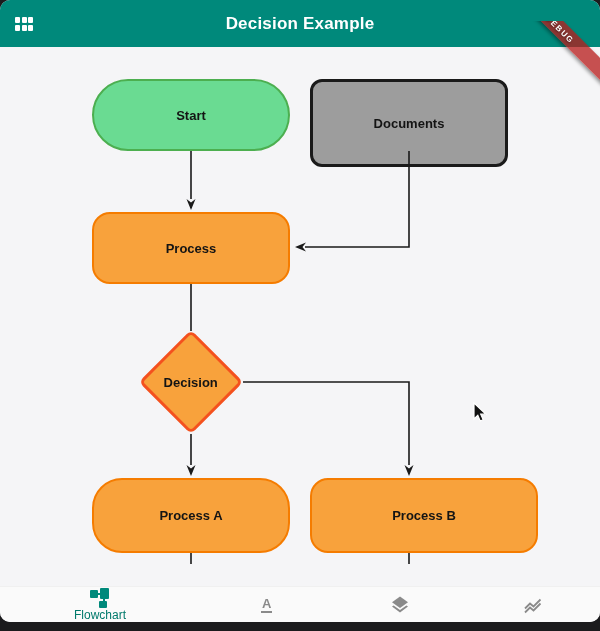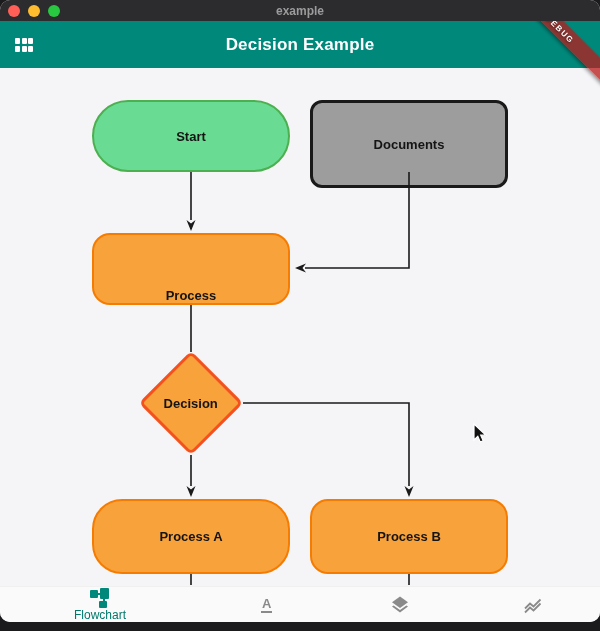--- a/index.html
+++ b/index.html
@@ -66,21 +66,21 @@
   
   .canvas { position:relative; flex:1 1 auto; background:#f5f5f7; }
   .node {
     position:absolute; display:flex; align-items:center; justify-content:center;
     font-size:13px; font-weight:700; color:#141414; text-align:center;
   }
   .node.stadium { left:92px;  top:32px;  width:198px; height:72px; border-radius:36px; border:2px solid; }
   .node.docbox  { left:310px; top:32px;  width:198px; height:88px; border-radius:12px; border:3px solid; }
   .node.proc    { left:92px;  top:165px; width:198px; height:72px; border-radius:18px; border:2px solid; }
   .node.proc-a  { left:92px;  top:431px; width:198px; height:75px; border-radius:30px; border:2px solid; }
-  .node.proc-b  { left:310px; top:431px; width:198px; height:75px; border-radius:18px; border:2px solid; }
+  .node.proc-b  { left:310px; top:431px; width:228px; height:75px; border-radius:18px; border:2px solid; }
   .node.diamond {
     left:154px; top:298px; width:74px; height:74px;
     transform:rotate(45deg); border-radius:6px; border:3px solid;
   }
   .node.diamond > span { transform:rotate(-45deg); }
   .edges { position:absolute; left:0; top:0; pointer-events:none; }
   .edges path.line { stroke:#1a1a1a; stroke-width:1.6; fill:none; }
   .edges path.head { fill:#1a1a1a; stroke:none; }
   .cursor { position:absolute; left:473px; top:355px; z-index:60; pointer-events:none; }
   
@@ -100,28 +100,20 @@
   .a-glyph {
     font-size:13px; font-weight:700; color:#8a8a8a; line-height:1;
     border-bottom:2px solid #8a8a8a; padding:0 1px 1px 1px;
   }
 </style>
 </head>
 <body>
 
 <div class="window">
 
-  <div class="titlebar">
-    <div class="traffic-lights">
-      <span class="tl close"></span>
-      <span class="tl min"></span>
-      <span class="tl zoom"></span>
-    </div>
-    <span class="titlebar-title">example</span>
-  </div>
 
   <div class="appbar">
     <button class="menu-btn">
       <span class="grid-icon">
         <i></i>
           <i></i>
           <i></i>
           <i></i>
           <i></i>
           <i></i>
@@ -135,21 +127,21 @@
   </div>
 
   <div class="canvas">
 
     <div class="node stadium" style="background: rgb(106, 219, 146); border-color: rgb(76, 175, 80);">
       <span>Start</span>
     </div>
     <div class="node docbox" style="background: rgb(157, 157, 157); border-color: rgb(26, 26, 26);">
       <span>Documents</span>
     </div>
-    <div class="node proc" style="background: rgb(248, 162, 60); border-color: rgb(245, 124, 0); align-items: flex-end;">
+    <div class="node proc" style="background: rgb(248, 162, 60); border-color: rgb(245, 124, 0);">
       <span>Process</span>
     </div>
     <div class="node diamond" style="background: rgb(248, 162, 60); border-color: rgb(244, 81, 30);">
       <span>Decision</span>
     </div>
     <div class="node proc-a" style="background: rgb(248, 162, 60); border-color: rgb(245, 124, 0);">
       <span>Process A</span>
     </div>
     <div class="node proc-b" style="background: rgb(248, 162, 60); border-color: rgb(245, 124, 0);">
       <span>Process B</span>

